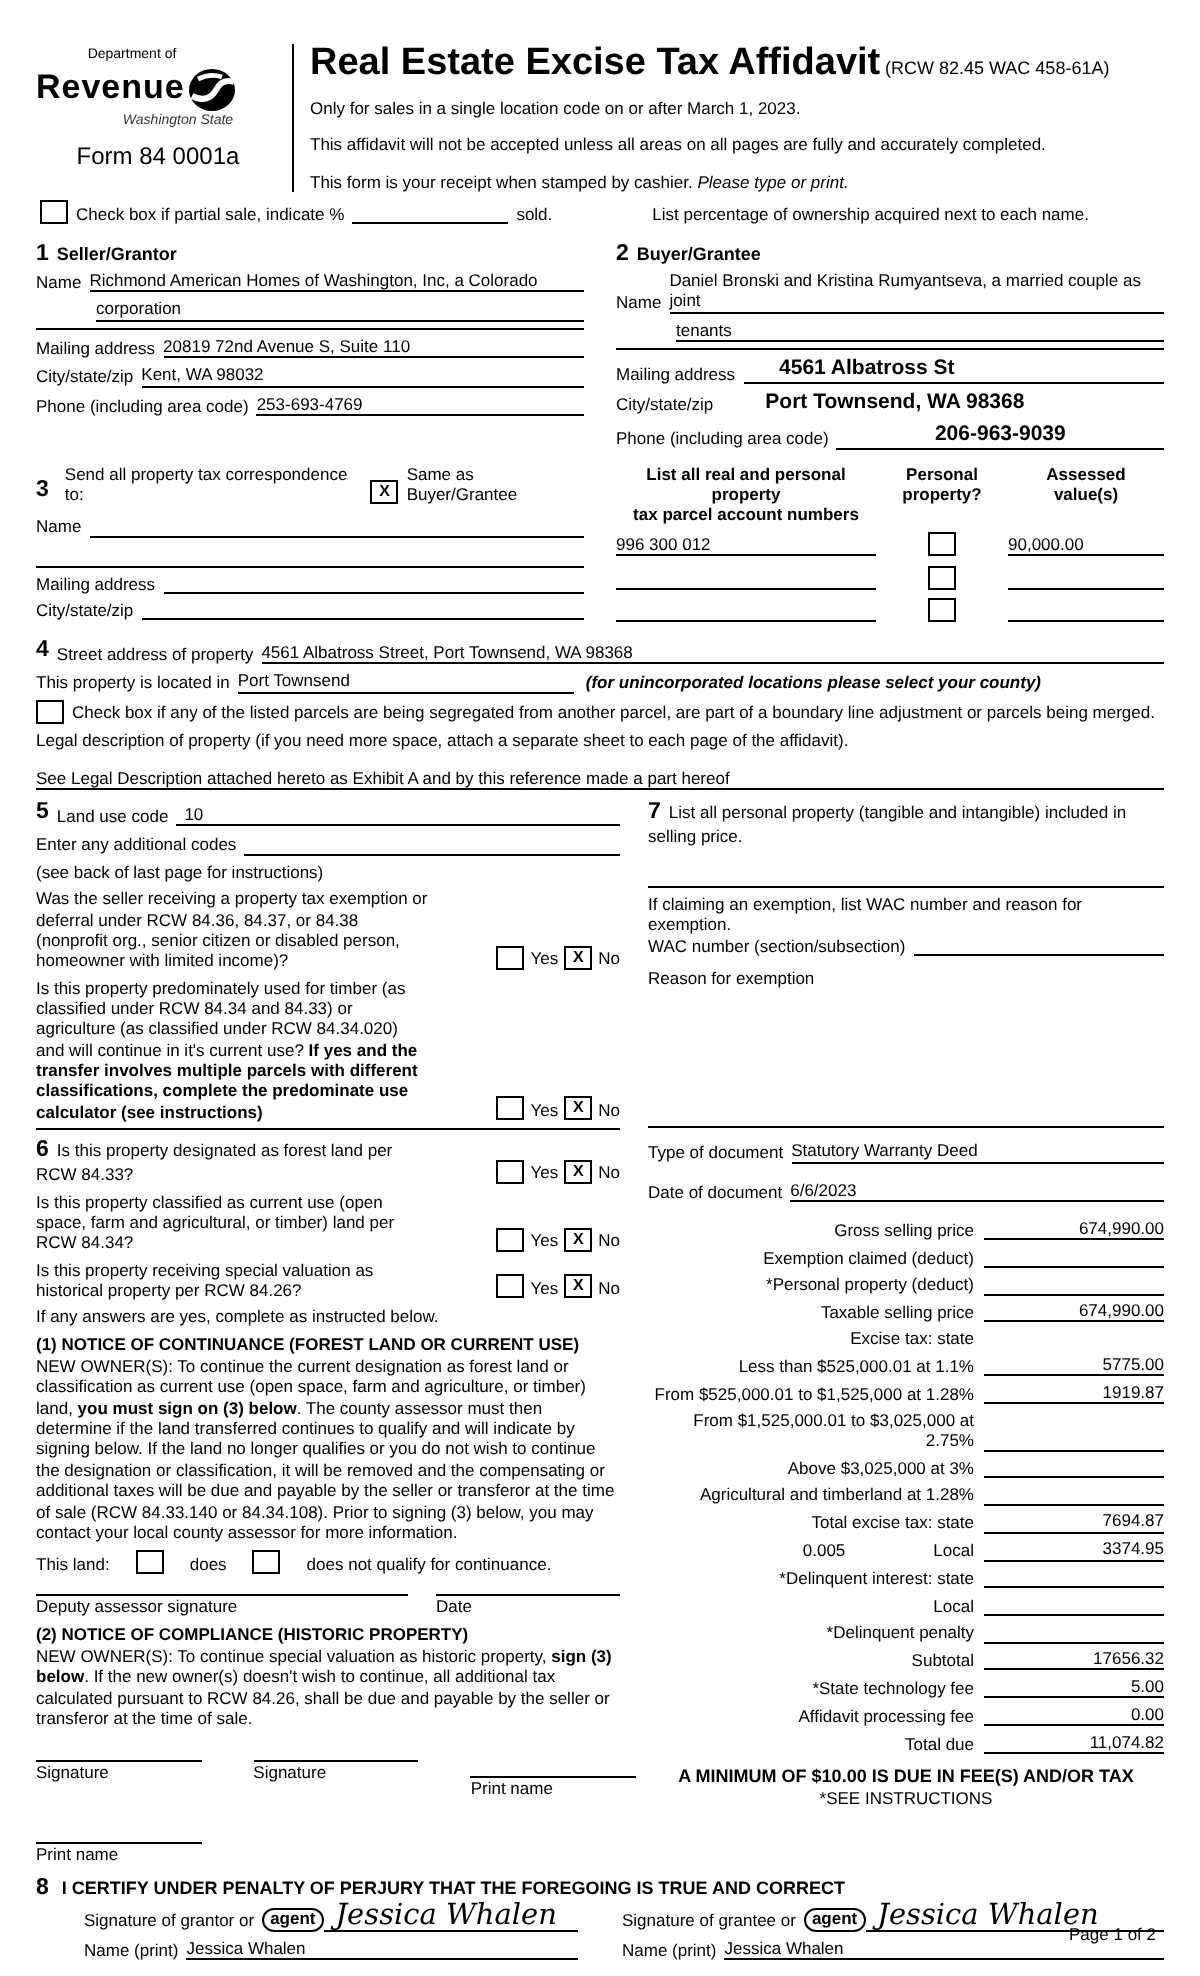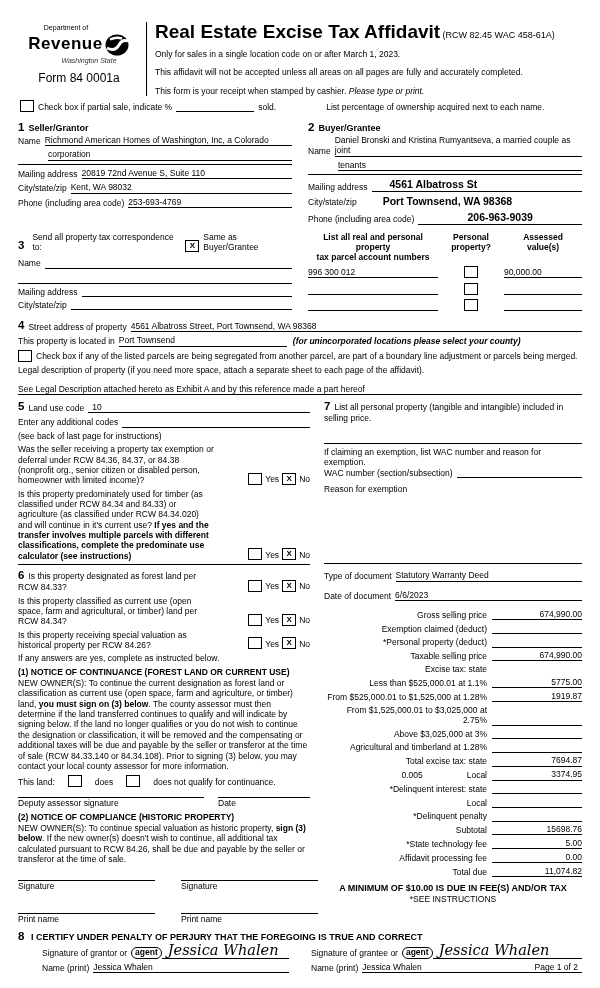--- a/index.html
+++ b/index.html
@@ -13,21 +13,21 @@
   .row{display:flex;align-items:flex-end}
   .fill{flex:1}
   .cb{display:inline-block;width:12px;height:10px;border:1px solid #000;font-size:8px;
       line-height:10px;text-align:center;font-weight:bold;flex:none;background:#fff}
   .secnum{font-weight:bold;font-size:11.5px;margin-right:4px}
   .sechead{font-weight:bold;font-size:9px;margin:2px 0 1px}
   
   .hdr{display:flex;margin-bottom:3px}
   .logo{width:122px;text-align:center;padding-top:4px}
   .logo .dept{font-size:7px;margin-right:26px}
-  .logo .revrow{display:flex;align-items:center;justify-content:center}
+  .logo .revrow{display:flex;align-items:center;justify-content:flex-start}
   .logo .rev{font-size:17px;font-weight:bold;letter-spacing:.5px}
   .logo .state{font-size:7px;font-style:italic;color:#333;margin-left:20px}
   .logo .formno{font-size:12px;font-weight:normal;margin-top:6px}
   .vline{width:1px;background:#000;margin:2px 8px 0 6px}
   .titleblk{flex:1;padding-top:2px}
   .title{font-size:19px;font-weight:bold;line-height:1}
   .rcw{font-size:9px;font-weight:normal}
   .sub{font-size:8.5px;margin-top:8px}
   
   .partial{display:flex;align-items:flex-end;margin:4px 0 6px 2px;gap:4px}
@@ -47,21 +47,21 @@
   .qboxes{display:flex;align-items:flex-end;gap:3px;margin-left:auto;padding-bottom:1px}
   
   .fin .frow2{display:flex;align-items:flex-end;margin-bottom:2.6px}
   .fin .flabel{flex:1;text-align:right;padding-right:5px}
   .fin .fval{width:90px;border-bottom:1px solid #000;text-align:right;min-height:10px}
   .fin .noline{border-bottom:none}
   .frate{display:flex;justify-content:flex-end;gap:44px}
   
   .script{font-family:"DejaVu Serif",serif;font-style:italic;font-size:14.5px;line-height:.8;white-space:nowrap}
   .oval{border:1.5px solid #000;border-radius:9px;padding:0 3px;display:inline-block;line-height:1.1}
-  .siggrid{display:grid;grid-template-columns:1fr 1fr;column-gap:26px;width:300px}
+  .siggrid{display:grid;grid-template-columns:1fr 1fr 1fr;column-gap:26px;width:300px}
   .sigline{height:13px}
   .ctr{text-align:center}
   .pageno{position:absolute;right:22px;bottom:16px;font-size:8.5px}
   .spacer70{height:66px}
   p{margin:0 0 3px}
 </style>
 </head>
 <body>
 
 <div class="page">
@@ -429,21 +429,21 @@
         <div class="frow2">
             <span class="flabel">Local</span>
             <span class="fval"></span>
           </div>
         <div class="frow2">
             <span class="flabel">*Delinquent penalty</span>
             <span class="fval"></span>
           </div>
         <div class="frow2">
             <span class="flabel">Subtotal</span>
-            <span class="fval">15698.76</span>
+            <span class="fval">17656.32</span>
           </div>
         <div class="frow2">
             <span class="flabel">*State technology fee</span>
             <span class="fval">5.00</span>
           </div>
         <div class="frow2">
             <span class="flabel">Affidavit processing fee</span>
             <span class="fval">0.00</span>
           </div>
         <div class="frow2">

